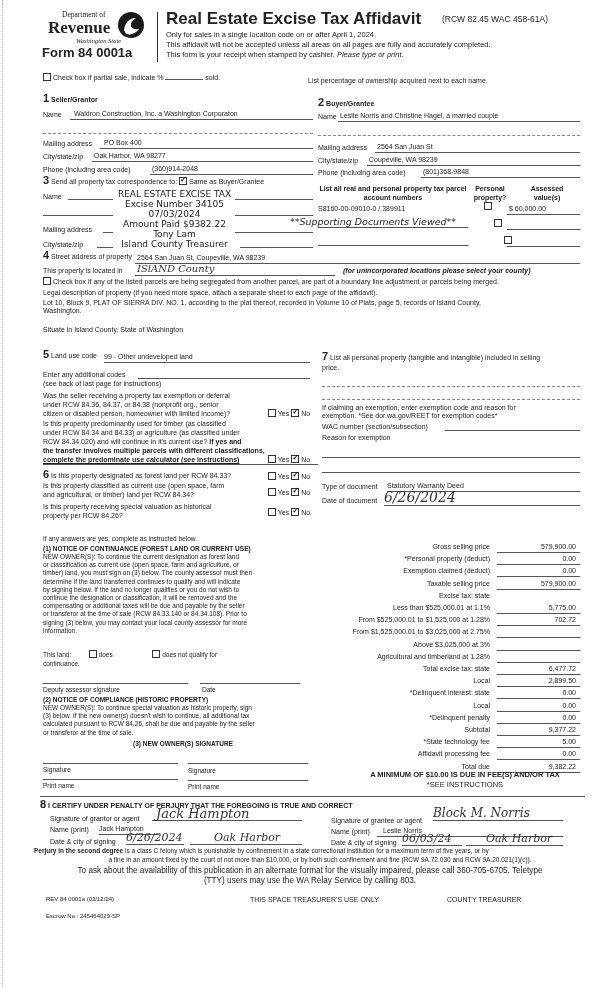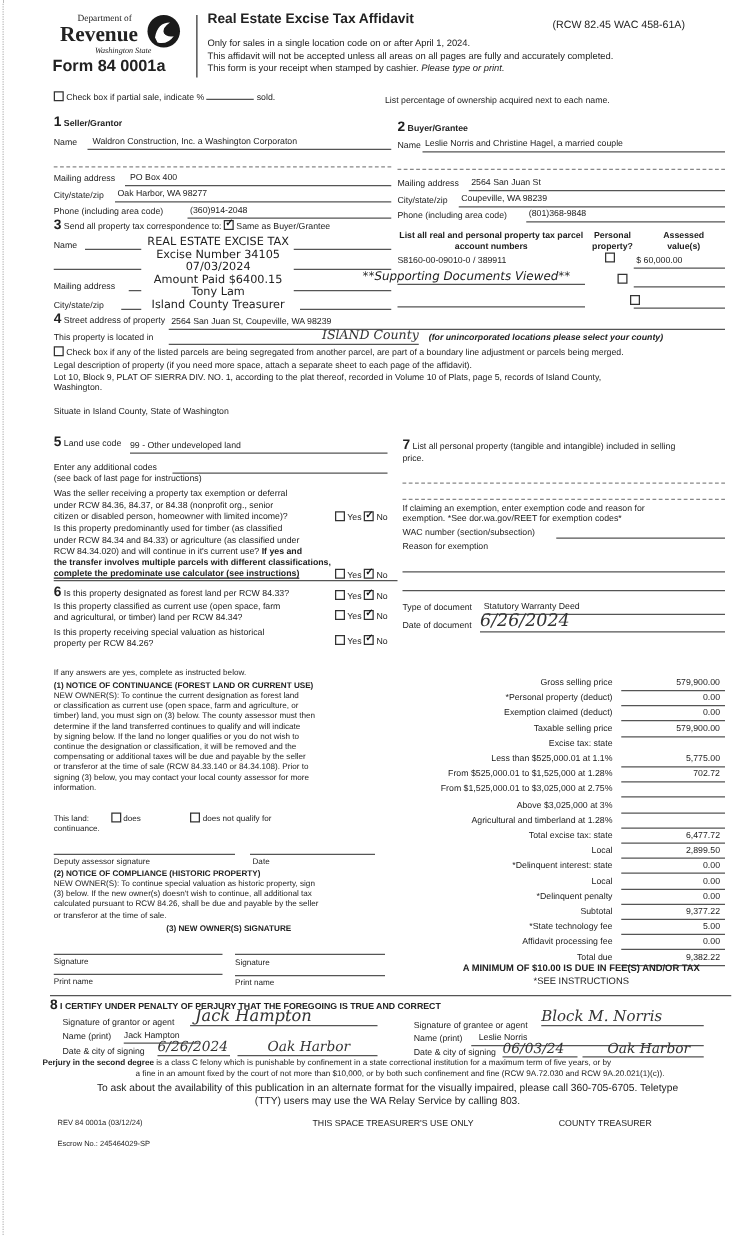--- a/index.html
+++ b/index.html
@@ -33,21 +33,21 @@
   <div class="abs" style="left:28px;top:27px;font-family:'Liberation Serif',serif;font-style:italic;font-size:6.5px;">Washington State</div>
   <svg class="abs" style="left:68px;top:0;" width="30" height="30" viewBox="0 0 30 30">
     <circle cx="15" cy="15" r="13" fill="#1a1a1a"></circle>
     <path d="M8 20 Q10 8 20 8 Q14 12 15 16 Q17 20 23 19 Q18 26 10 24 Z" fill="#fff"></path>
     <circle cx="18" cy="15" r="3" fill="#1a1a1a"></circle>
   </svg>
 </div>
 <div class="abs" style="left:42px;top:45px;font-size:13px;font-weight:bold;">Form 84 0001a</div>
 <div class="abs" style="left:157px;top:12px;width:1px;height:50px;background:#333;"></div>
 
-<div class="abs" style="left:166px;top:9px;font-size:11px;font-weight:bold;white-space:nowrap;">Real Estate Excise Tax Affidavit</div>
+<div class="abs" style="left:166px;top:9px;font-size:17px;font-weight:bold;white-space:nowrap;">Real Estate Excise Tax Affidavit</div>
 <div class="abs" style="left:442px;top:14px;font-size:8.5px;white-space:nowrap;">(RCW 82.45 WAC 458-61A)</div>
 <div class="abs t7" style="left:166px;top:30px;font-size:7.5px;white-space:nowrap;">Only for sales in a single location code on or after April 1, 2024.</div>
 <div class="abs t7" style="left:166px;top:40px;font-size:7.5px;white-space:nowrap;">This affidavit will not be accepted unless all areas on all pages are fully and accurately completed.</div>
 <div class="abs t7" style="left:166px;top:50px;font-size:7.5px;white-space:nowrap;">
   <span>This form is your receipt when stamped by cashier.</span>
   <i>Please type or print.</i>
 </div>
 
 
 <div class="abs t7" style="left:43px;top:73px;white-space:nowrap;">
@@ -107,21 +107,21 @@
 <div class="abs line" style="left:235px;top:232px;width:78px;"></div>
 <div class="abs t7" style="left:43px;top:240px;">City/state/zip</div>
 <div class="abs line" style="left:97px;top:247px;width:16px;"></div>
 <div class="abs line" style="left:240px;top:247px;width:73px;"></div>
 
 
 <div class="abs stamp" style="left:112px;top:189px;width:125px;">
   <div>REAL ESTATE EXCISE TAX</div>
   <div>Excise Number 34105</div>
   <div>07/03/2024</div>
-  <div>Amount Paid $6400.15</div>
+  <div>Amount Paid $9382.22</div>
   <div>Tony Lam</div>
   <div>Island County Treasurer</div>
 </div>
 <div class="abs" style="left:290px;top:216px;font-family:'DejaVu Sans',sans-serif;font-style:italic;font-size:9.5px;white-space:nowrap;">**Supporting Documents Viewed**</div>
 
 
 <div class="abs b" style="left:318px;top:184px;width:150px;text-align:center;font-size:7px;line-height:9px;">List all real and personal property tax parcel account numbers</div>
 <div class="abs b" style="left:470px;top:184px;width:40px;text-align:center;font-size:7px;line-height:9px;">Personal property?</div>
 <div class="abs b" style="left:514px;top:184px;width:66px;text-align:center;font-size:7px;line-height:9px;padding:0 10px;">Assessed value(s)</div>
 
@@ -137,21 +137,21 @@
 <div class="abs line" style="left:507px;top:229px;width:73px;"></div>
 <div class="abs line" style="left:507px;top:246px;width:73px;"></div>
 
 
 <div class="abs t7" style="left:43px;top:251px;white-space:nowrap;">
   <span class="sec">4</span>
   <span>Street address of property</span>
 </div>
 <div class="abs line val" style="left:135px;top:254px;width:445px;height:10px;padding-left:2px;">2564 San Juan St, Coupeville, WA 98239</div>
 <div class="abs t7" style="left:43px;top:266px;">This property is located in</div>
-<div class="abs line hand" style="left:135px;top:263px;width:200px;height:13px;font-size:10px;padding-left:2px;text-align:right;">ISlAND County</div>
+<div class="abs line hand" style="left:135px;top:263px;width:200px;height:13px;font-size:10px;padding-left:2px;">ISlAND County</div>
 <div class="abs b" style="left:343px;top:267px;font-size:7px;font-style:italic;white-space:nowrap;">(for unincorporated locations please select your county)</div>
 <div class="abs t7" style="left:43px;top:277px;white-space:nowrap;">
   <span class="cb"></span>
   <span>Check box if any of the listed parcels are being segregated from another parcel, are part of a boundary line adjustment or parcels being merged.</span>
 </div>
 <div class="abs t7" style="left:43px;top:288px;white-space:nowrap;">Legal description of property (if you need more space, attach a separate sheet to each page of the affidavit).</div>
 <div class="abs t7" style="left:43px;top:298px;white-space:nowrap;">Lot 10, Block 9, PLAT OF SIERRA DIV. NO. 1, according to the plat thereof, recorded in Volume 10 of Plats, page 5, records of Island County,</div>
 <div class="abs t7" style="left:43px;top:306px;">Washington.</div>
 <div class="abs t7" style="left:43px;top:325px;">Situate in Island County, State of Washington</div>
 

